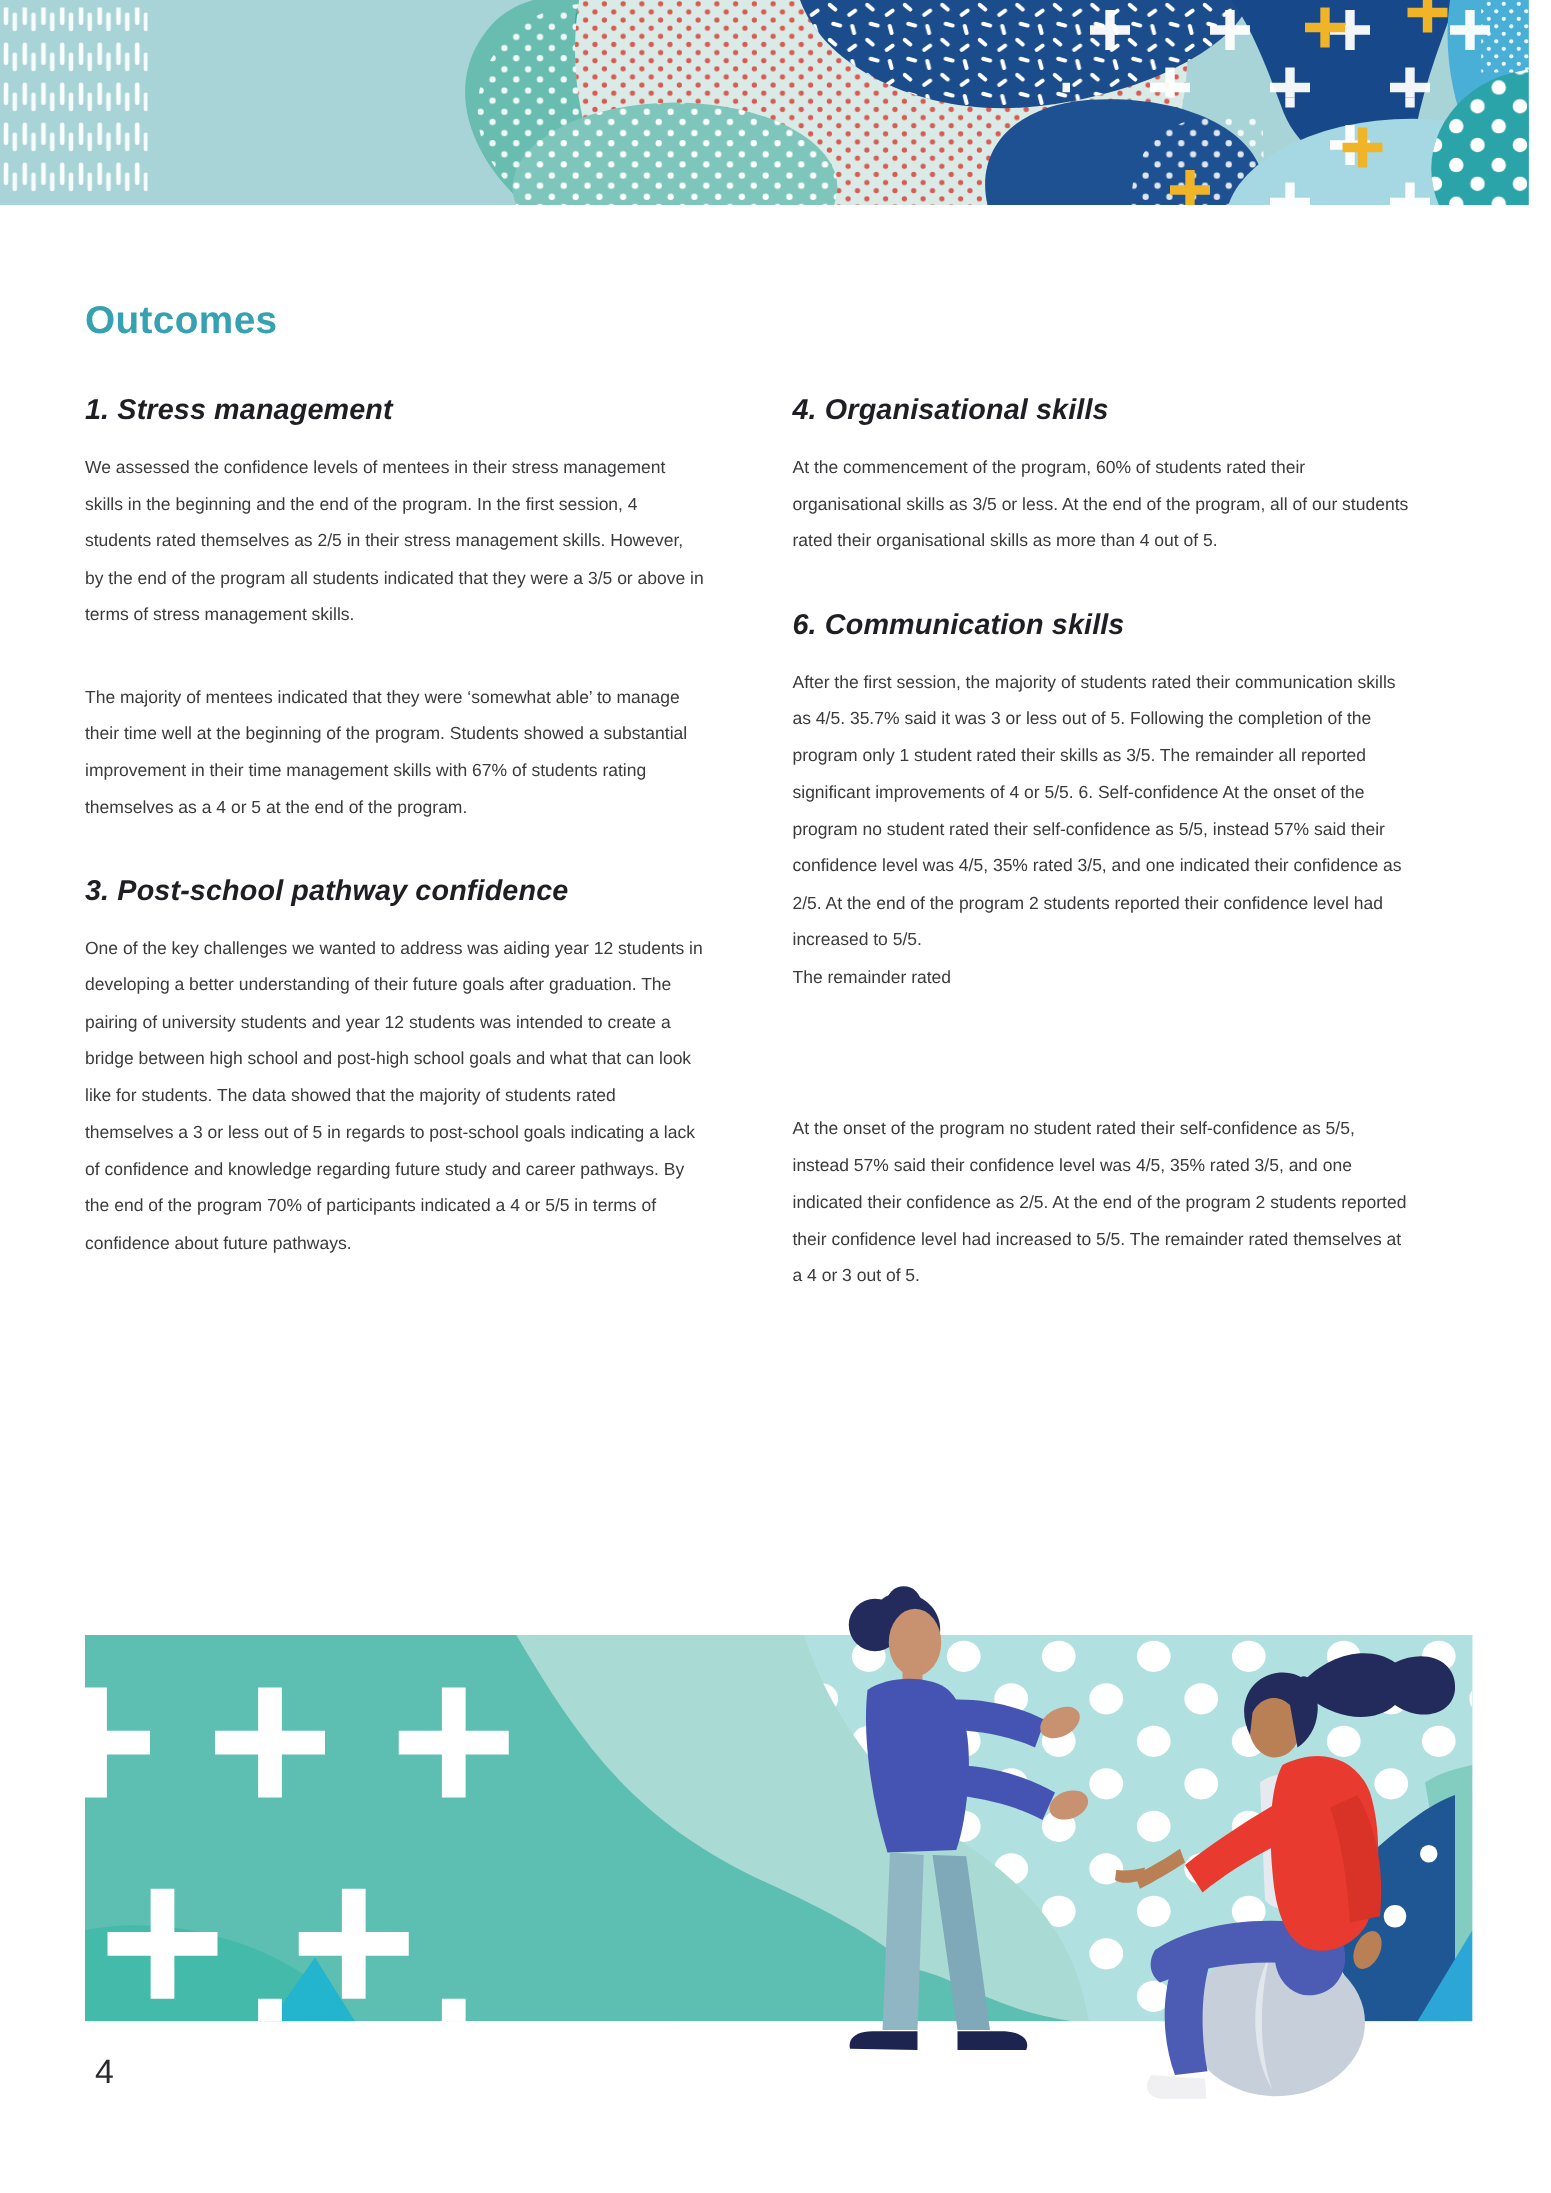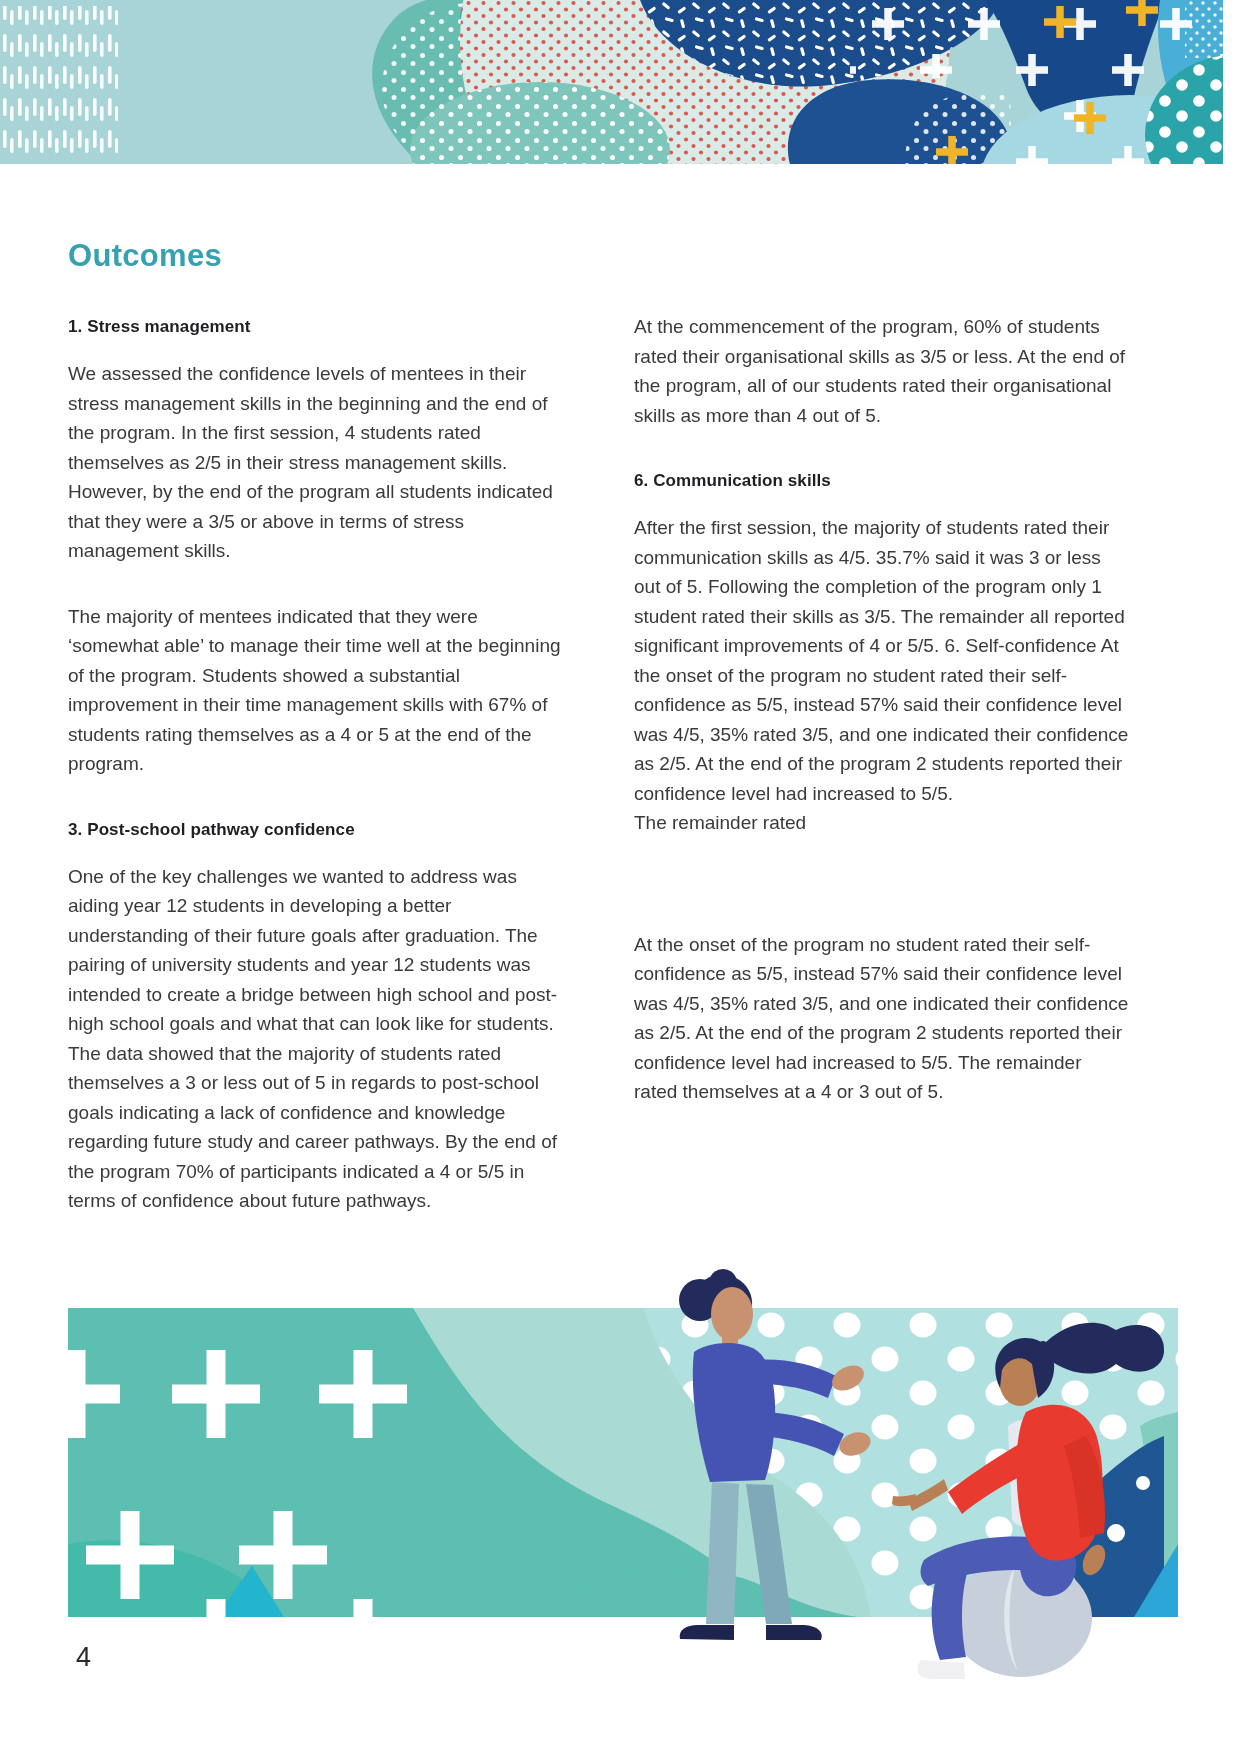--- a/index.html
+++ b/index.html
@@ -10,25 +10,25 @@
   }
   .header-art { position:absolute; top:0; left:0; display:block; }
   .page-title {
     position:absolute; left:68px; top:238px;
     font-size:31px; font-weight:bold; color:#36A1B0; letter-spacing:0.3px;
   }
   .col { position:absolute; top:312px; width:496px; }
   .col-left  { left:68px; }
   .col-right { left:634px; }
   .sec-heading {
-    font-size:17px; line-height:30px; font-weight:bold; color:#1E1E23;
-    margin:0 0 17px 0; letter-spacing:0.1px;
+    font-size:23px; line-height:30px; font-weight:bold; color:#1E1E23;
+    margin:0 0 17px 0; letter-spacing:0.1px;font-style:italic;
   }
   .sec-body {
-    font-size:19px; line-height:29.5px; color:#3A3A3C;
+    font-size:14px; line-height:29.5px; color:#3A3A3C;
     margin:0 0 36px 0; white-space:pre-line;
   }
   .para-gap { margin-top:92px; }
   .footer-art { position:absolute; left:68px; top:1263px; display:block; }
   .page-number {
     position:absolute; left:76px; top:1642px;
     font-size:27px; color:#2A2A2C;
   }
 </style>
 </head>
@@ -123,20 +123,21 @@
       <p class="sec-body">The majority of mentees indicated that they were ‘somewhat able’ to manage their time well at the beginning of the program. Students showed a substantial improvement in their time management skills with 67% of students rating themselves as a 4 or 5 at the end of the program.</p>
     </section>
     <section>
       <h3 class="sec-heading">3. Post-school pathway confidence</h3>
       <p class="sec-body">One of the key challenges we wanted to address was aiding year 12 students in developing a better understanding of their future goals after graduation. The pairing of university students and year 12 students was intended to create a bridge between high school and post-high school goals and what that can look like for students. The data showed that the majority of students rated themselves a 3 or less out of 5 in regards to post-school goals indicating a lack of confidence and knowledge regarding future study and career pathways. By the end of the program 70% of participants indicated a 4 or 5/5 in terms of confidence about future pathways.</p>
     </section>
   </div>
 
   <div class="col col-right">
     <section>
+      <h3 class="sec-heading">4. Organisational skills</h3>
       <p class="sec-body">At the commencement of the program, 60% of students rated their organisational skills as 3/5 or less. At the end of the program, all of our students rated their organisational skills as more than 4 out of 5.</p>
     </section>
     <section>
       <h3 class="sec-heading">6. Communication skills</h3>
       <p class="sec-body">After the first session, the majority of students rated their communication skills as 4/5. 35.7% said it was 3 or less out of 5. Following the completion of the program only 1 student rated their skills as 3/5. The remainder all reported significant improvements of 4 or 5/5. 6. Self-confidence At the onset of the program no student rated their self-confidence as 5/5, instead 57% said their confidence level was 4/5, 35% rated 3/5, and one indicated their confidence as 2/5. At the end of the program 2 students reported their confidence level had increased to 5/5.
 The remainder rated</p>
       <p class="sec-body para-gap">At the onset of the program no student rated their self-confidence as 5/5, instead 57% said their confidence level was 4/5, 35% rated 3/5, and one indicated their confidence as 2/5. At the end of the program 2 students reported their confidence level had increased to 5/5. The remainder rated themselves at a 4 or 3 out of 5.</p>
     </section>
   </div>
 

